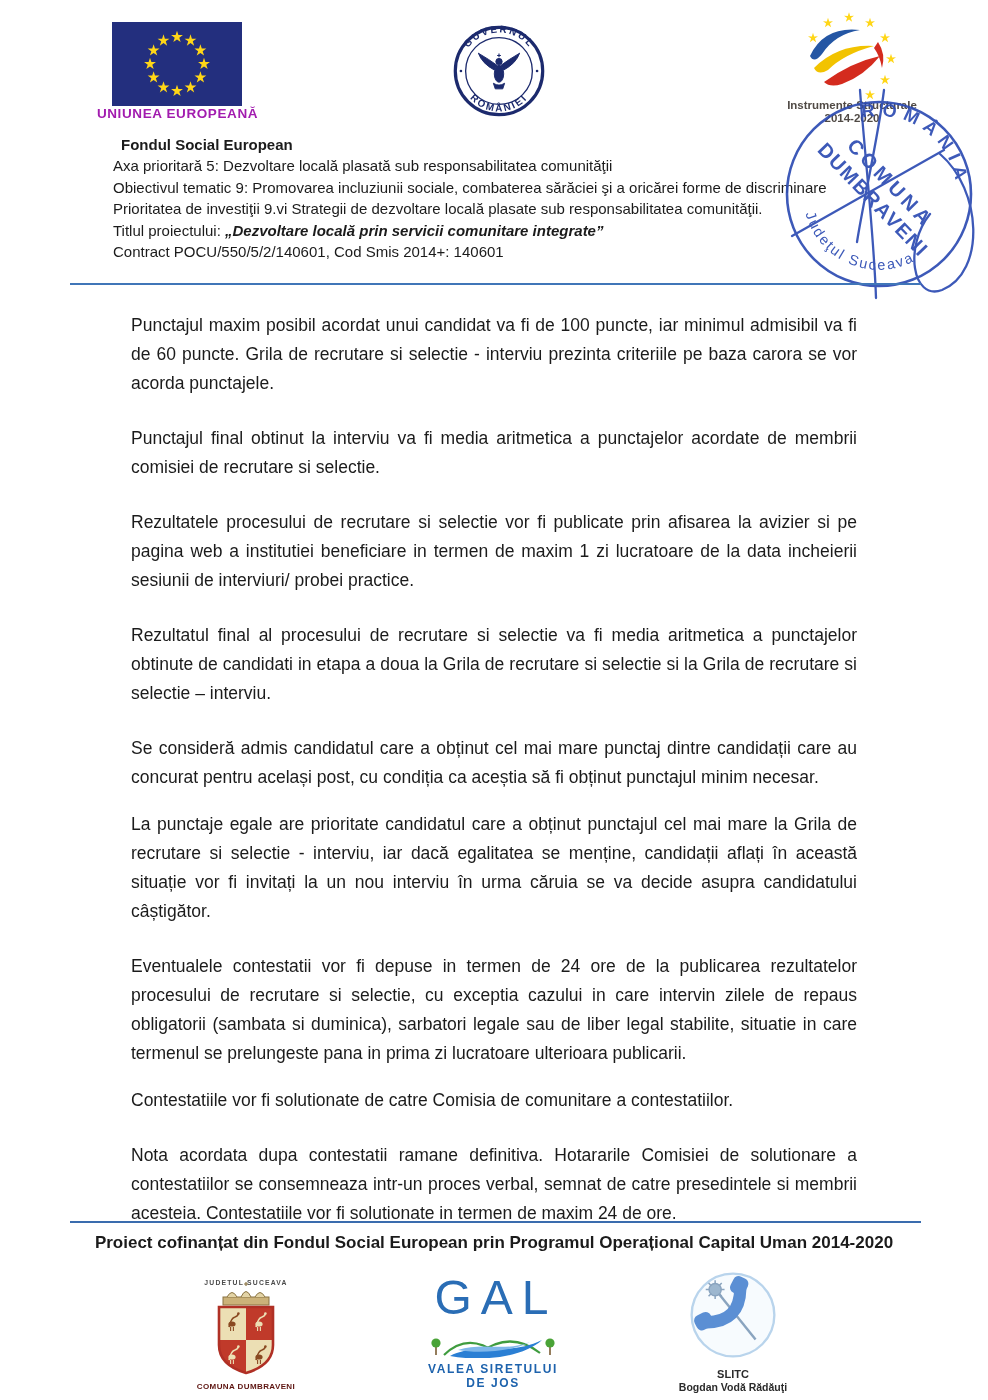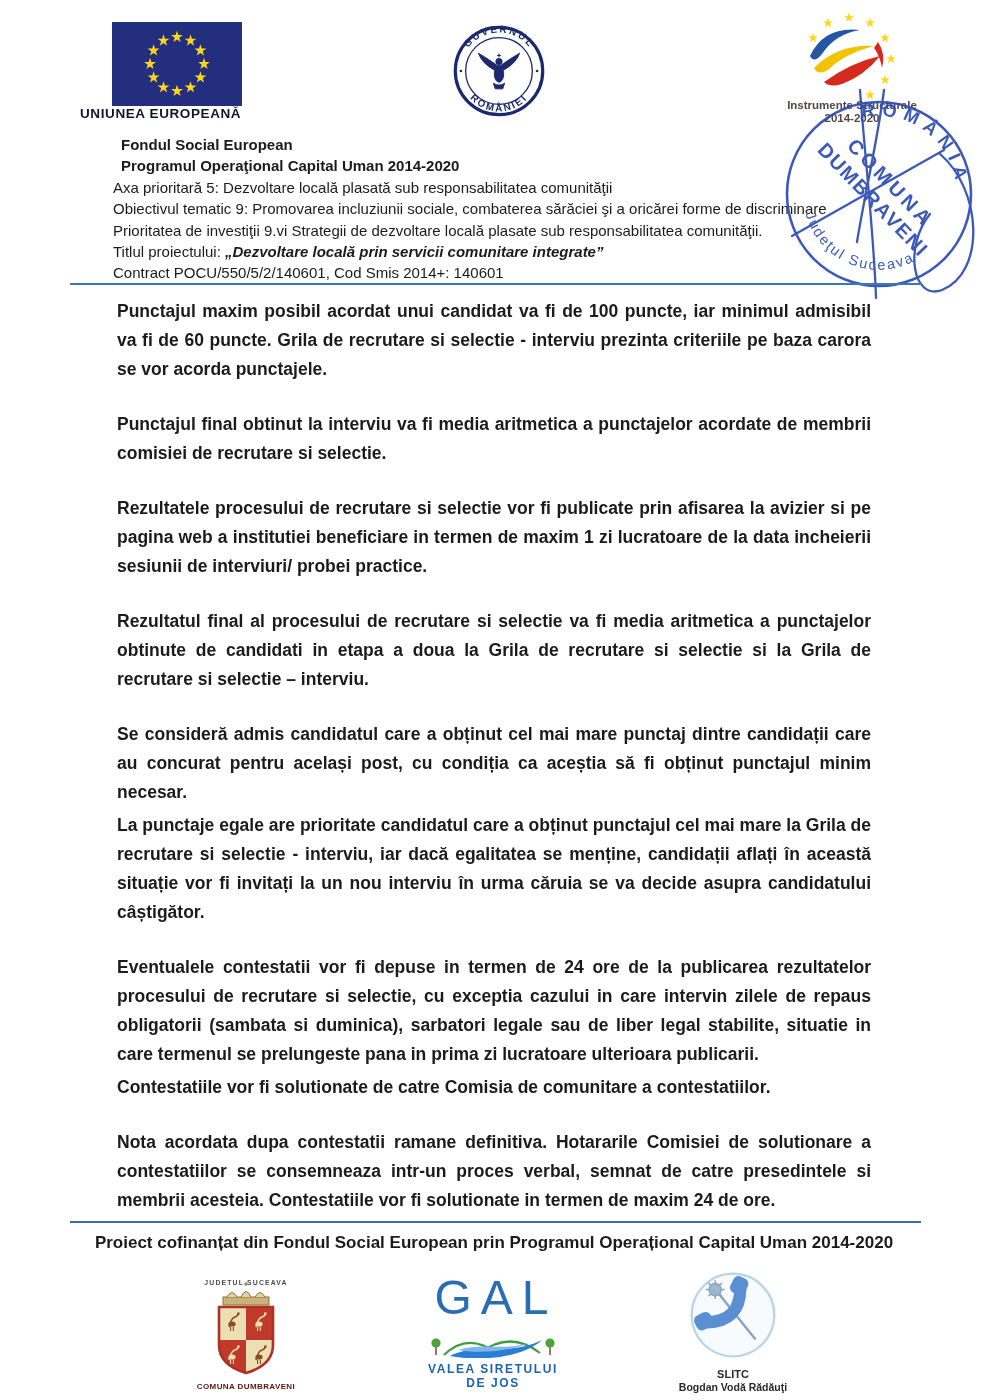--- a/index.html
+++ b/index.html
@@ -4,22 +4,22 @@
 <style>
   * { margin:0; padding:0; box-sizing:border-box; }
   html,body { width:988px; height:1400px; }
   body {
     position:relative; background:#ffffff; overflow:hidden;
     font-family:"Liberation Sans", sans-serif; color:#1b1b1b;
   }
 
   
   .eu-flag-svg { position:absolute; left:112px; top:22px; }
-  .eu-label { position:absolute; left:80px; top:106px; width:195px; 
-              font-size:13.5px; font-weight:bold; letter-spacing:0.6px; color:#0f172a; }
+  .eu-label { position:absolute; left:80px; top:106px; width:195px; text-align:center;
+              font-size:13.5px; font-weight:bold; letter-spacing:0.6px; color:#a21caf; }
   .gov-seal-svg { position:absolute; left:452px; top:24px; }
   .is-logo-svg { position:absolute; left:780px; top:12px; }
   .is-label { position:absolute; left:752px; top:99px; width:200px; text-align:center;
               font-size:11.5px; font-weight:bold; color:#504a45; line-height:13px; }
 
   
   .stamp-svg { position:absolute; left:772px; top:86px; pointer-events:none; opacity:0.92; }
 
   
   .prog-block { position:absolute; left:113px; top:134px; width:810px; }
@@ -27,21 +27,21 @@
   .bold { font-weight:bold;margin-left:8px; }
   .bi { font-weight:bold; font-style:italic; }
 
   .rule { position:absolute; left:70px; height:2px; background:#4076b8; width:851px; }
   .rule-top { top:283px; }
   .rule-bottom { top:1221px; background:#3a6cae; }
 
   
   .body-block { position:absolute; left:113px; top:293px; width:762px; }
   .para-group { margin-bottom:26px; }
-  .para-group p { font-size:17.5px; line-height:29px; text-align:justify; margin:4px;font-weight:bold; }
+  .para-group p { font-size:17.5px; line-height:29px; text-align:justify; margin:18px; }
 
   
   .cofinance { position:absolute; left:90px; top:1233px; width:808px; text-align:center;
                font-size:17px; font-weight:bold; }
   .coat-block { position:absolute; left:190px; top:1276px; }
   .gal-block { position:absolute; left:418px; top:1272px; width:150px; text-align:center; }
   .gal-title { font-size:48px; font-weight:400; letter-spacing:9px; color:#2a6db5;
                line-height:52px; padding-left:6px; }
   .gal-sub { font-size:12px; font-weight:bold; letter-spacing:1.6px; color:#1e63ad; line-height:14px; }
   .slitc-block { position:absolute; left:673px; top:1268px; width:120px; text-align:center; }
@@ -115,21 +115,20 @@
   <path d="M44,70 Q72,50 100,44 Q84,64 62,72 Q50,76 44,70 Z" fill="#d42b1e"></path>
   <path d="M98,30 Q106,42 102,56 Q100,44 94,36 Z" fill="#d42b1e"></path>
 </svg>
 <div class="is-label">
   <div>Instrumente Structurale</div>
   <div>2014-2020</div>
 </div>
 
 <div class="prog-block">
   <p class="prog-line bold">Fondul Social European</p>
-  <p class="prog-line bold">Programul Operaţional Capital Uman 2014-2020</p>
   <p class="prog-line">Axa prioritară 5: Dezvoltare locală plasată sub responsabilitatea comunităţii</p>
   <p class="prog-line">Obiectivul tematic 9: Promovarea incluziunii sociale, combaterea sărăciei şi a oricărei forme de discriminare</p>
   <p class="prog-line">Prioritatea de investiţii 9.vi Strategii de dezvoltare locală plasate sub responsabilitatea comunităţii.</p>
   <p class="prog-line"><span>Titlul proiectului: </span><span class="bi">„Dezvoltare locală prin servicii comunitare integrate”</span></p>
   <p class="prog-line">Contract POCU/550/5/2/140601, Cod Smis 2014+: 140601</p>
 </div>
 
 <svg class="stamp-svg" width="216" height="224" viewBox="0 0 216 224">
   <circle cx="107" cy="108" r="92" fill="none" stroke="#2d4cb3" stroke-width="2.6"></circle>
   <path id="stampTop" d="M86.8,32.7 A78,78 0 0 1 174.5,147" fill="none"></path>

